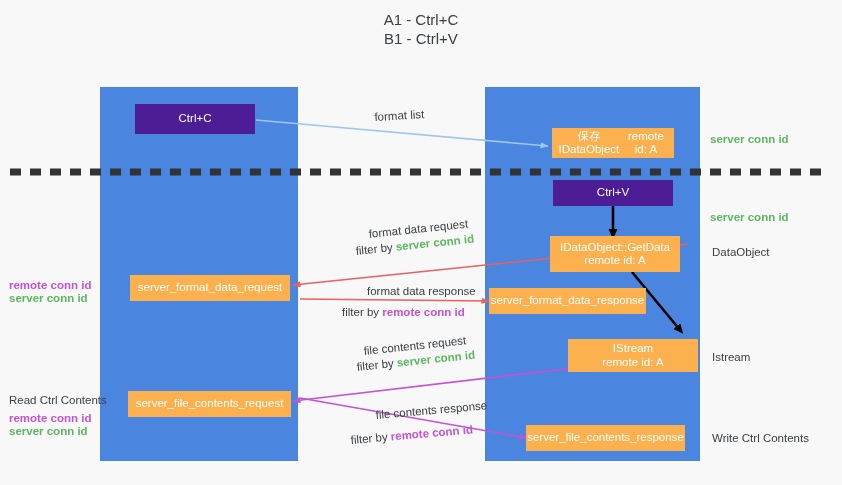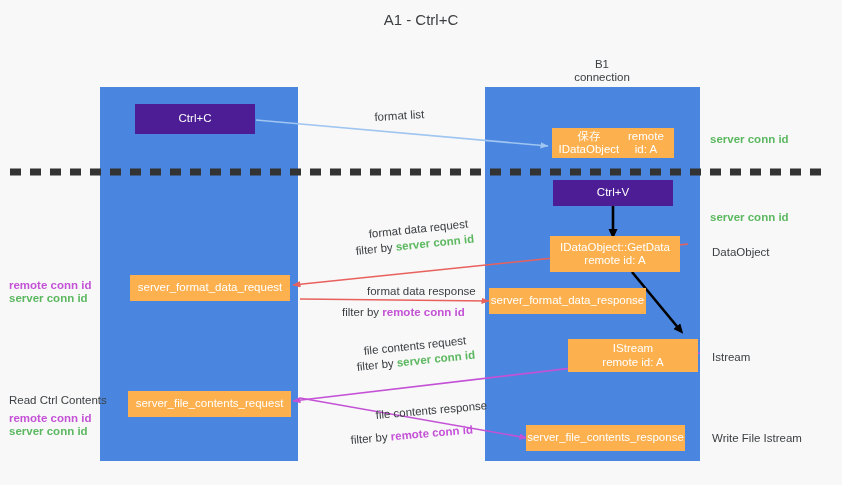--- a/index.html
+++ b/index.html
@@ -53,27 +53,24 @@
 
   svg.layer{position:absolute;left:0;top:0;width:842px;height:485px;overflow:visible;}
 </style>
 </head>
 <body>
 
 <div id="stage">
 
   <div class="title">
     <div>A1 - Ctrl+C</div>
+    <div>B1 - Ctrl+V</div>
   </div>
 
   <div class="lane-head" style="left:130px;top:58px;width:130px;">
-  </div>
-  <div class="lane-head" style="left:537px;top:58px;width:130px;">
-    <div>B1</div>
-    <div>connection</div>
   </div>
 
   <div class="lane" style="left:100px;top:87px;width:198px;height:374px;"></div>
   <div class="lane" style="left:485px;top:87px;width:215px;height:374px;"></div>
 
   <svg class="layer" viewBox="0 0 842 485">
     <defs>
       <marker id="ah-blue" markerWidth="9" markerHeight="9" refX="7.5" refY="3.2" orient="auto" markerUnits="userSpaceOnUse">
         <path d="M0,0 L8,3.2 L0,6.4 z" fill="#9fc5f0"></path>
       </marker>
@@ -141,21 +138,21 @@
   </div>
 
   <div class="node orange" style="left:526px;top:425px;width:159px;height:26px;">
     <span>server_file_contents_response</span>
   </div>
 
   <div class="ann green" style="left:710px;top:132px;">server conn id</div>
   <div class="ann green" style="left:710px;top:210px;">server conn id</div>
   <div class="ann dark" style="left:712px;top:245px;">DataObject</div>
   <div class="ann dark" style="left:712px;top:350px;">Istream</div>
-  <div class="ann dark" style="left:712px;top:431px;">Write File Istream</div>
+  <div class="ann dark" style="left:712px;top:431px;">Write Ctrl Contents</div>
 
   <div class="ann purple" style="left:9px;top:278px;">remote conn id</div>
   <div class="ann green" style="left:9px;top:291px;">server conn id</div>
 
   <div class="ann dark" style="left:9px;top:393px;">Read Ctrl Contents</div>
   <div class="ann purple" style="left:9px;top:411px;">remote conn id</div>
   <div class="ann green" style="left:9px;top:424px;">server conn id</div>
 
   <div class="elabel" style="left:374px;top:110px;transform:rotate(-3.5deg);transform-origin:left top;">format list</div>
 

